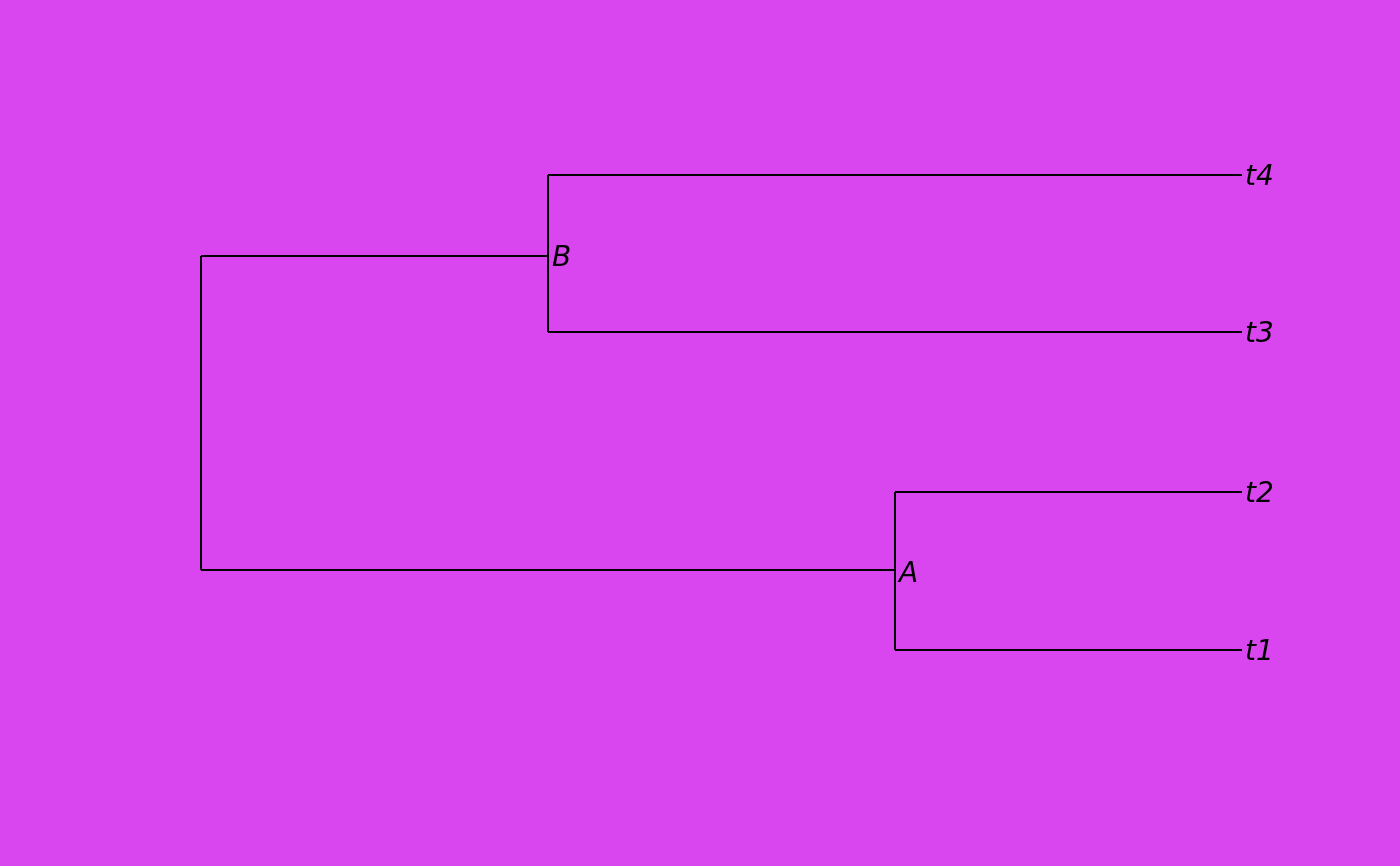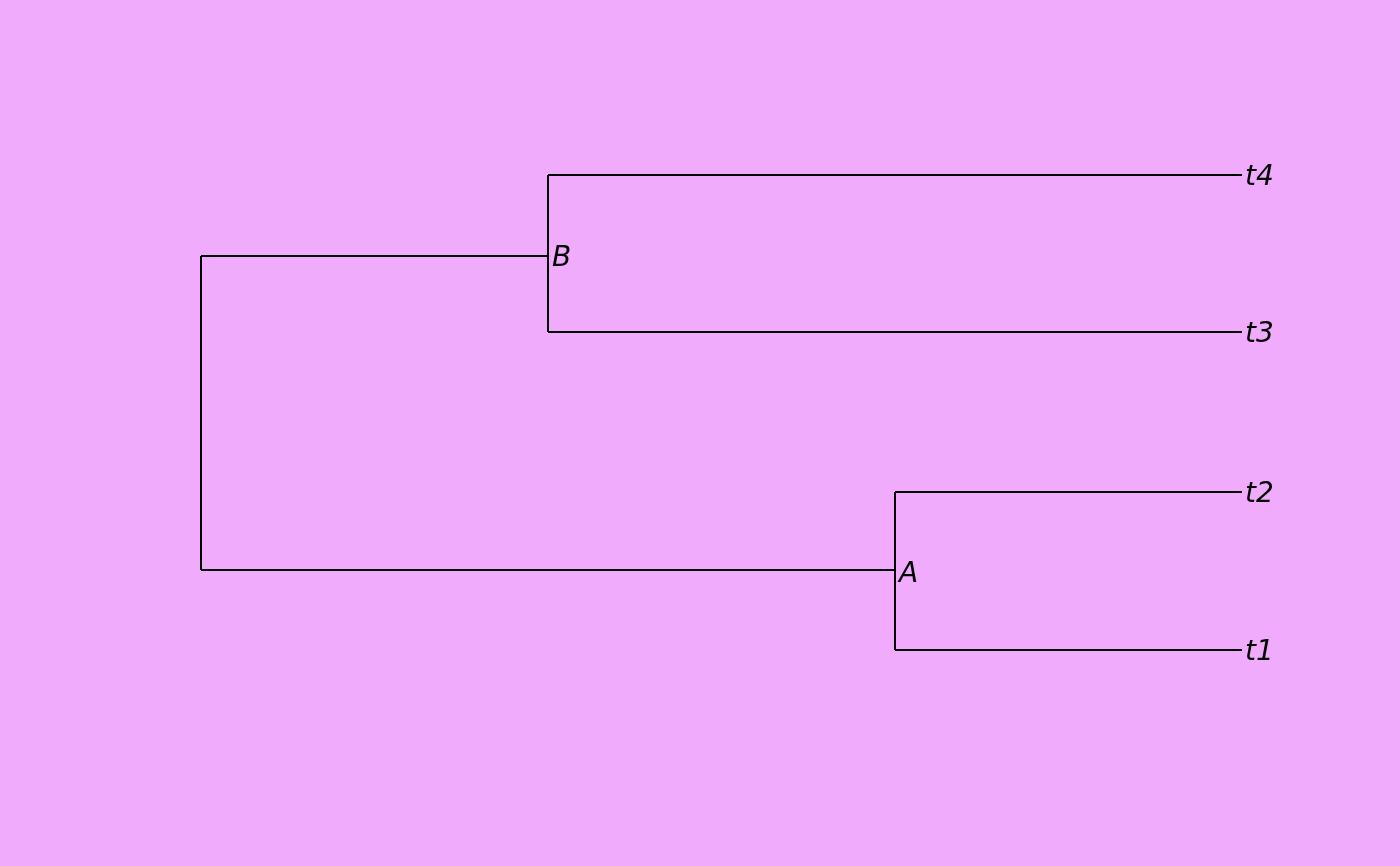--- a/index.html
+++ b/index.html
@@ -4,21 +4,21 @@
 <style>
   html, body {
     margin: 0;
     padding: 0;
     background: #ffffff;
   }
   .canvas {
     position: relative;
     width: 1400px;
     height: 866px;
-    background: #f0abfc;
+    background: #d946ef;
     overflow: hidden;
     font-family: "DejaVu Sans", sans-serif;
   }
   svg { display: block; }
   .branch {
     stroke: #000000;
     stroke-width: 2;
     fill: none;
     stroke-linecap: butt;
   }

